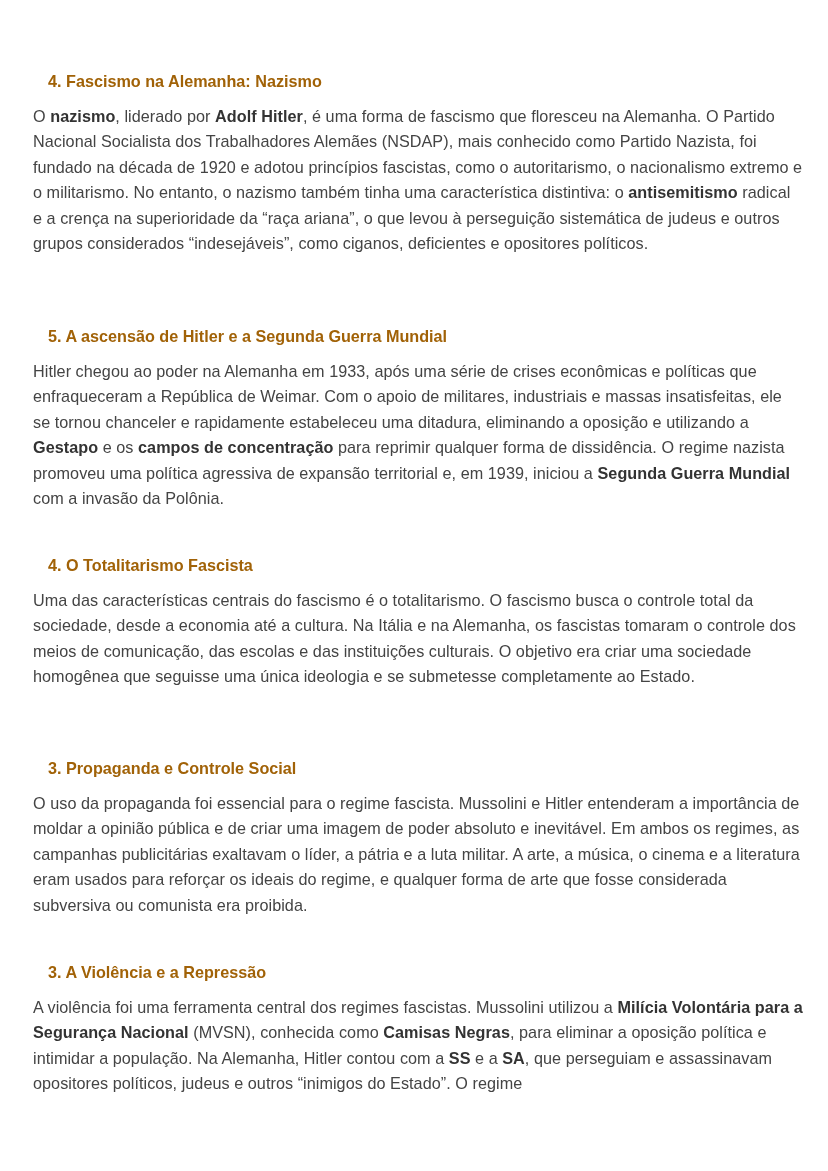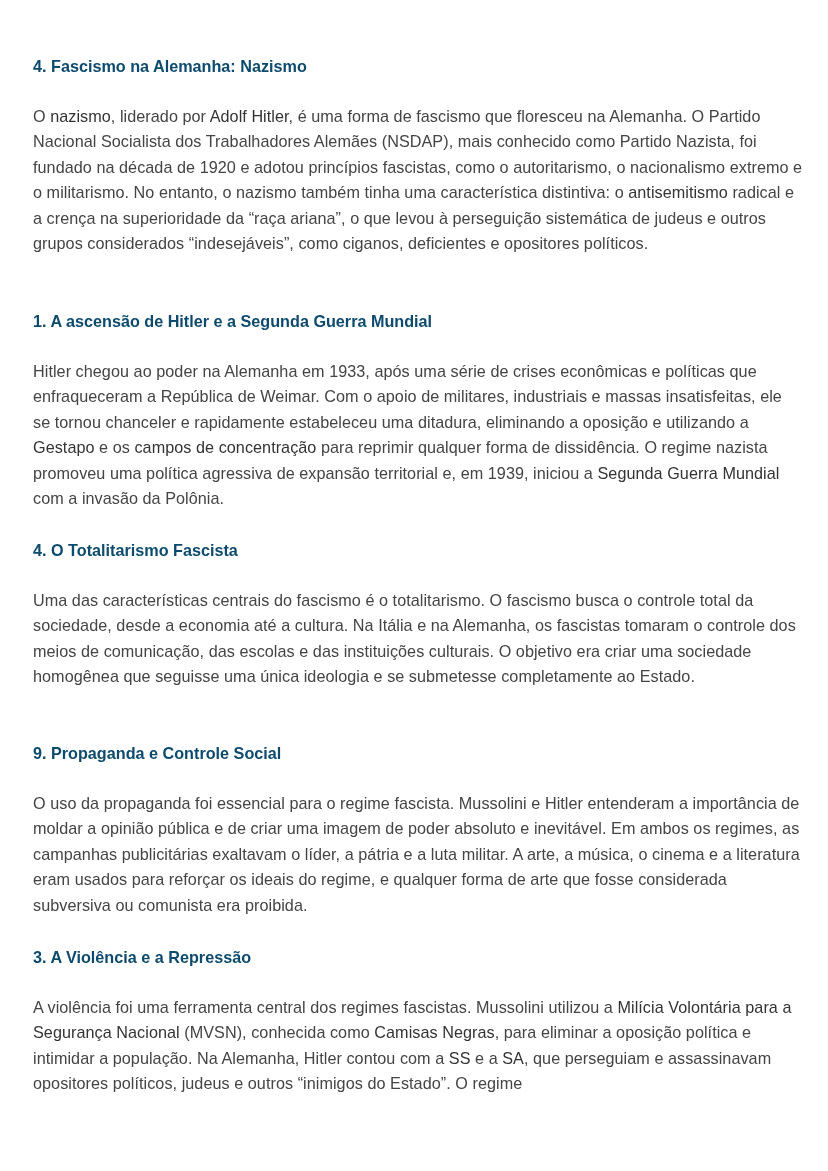--- a/index.html
+++ b/index.html
@@ -4,41 +4,41 @@
 <style>
   html, body { margin: 0; padding: 0; background: #ffffff; }
   body {
     width: 828px; height: 1171px; overflow: hidden;
     font-family: "Liberation Sans", "DejaVu Sans", sans-serif;
     color: #404040;
   }
   .doc { position: relative; padding: 0 0 0 33px; width: 770px; }
   .sec-title {
     position: absolute; left: 33px;
-    font-size: 16.2px; font-weight: bold; color: #0c4a6e;
-    line-height: 20px; margin: 0;
+    font-size: 16.2px; font-weight: bold; color: #a16207;
+    line-height: 20px; margin: 15px;
   }
   .para {
     position: absolute; left: 33px; width: 770px;
     font-size: 16.2px; line-height: 25.4px; margin: 0; color: #444444;
     letter-spacing: 0.05px;
   }
-  .para b { color: #333333; font-weight: normal; }
+  .para b { color: #333333; font-weight: bold; }
 </style>
 </head>
 <body>
 
 <div class="doc">
   <h3 class="sec-title" style="top:56px">4. Fascismo na Alemanha: Nazismo</h3>
   <p class="para" style="top:104px">O <b>nazismo</b>, liderado por <b>Adolf Hitler</b>, é uma forma de fascismo que floresceu na Alemanha. O Partido Nacional Socialista dos Trabalhadores Alemães (NSDAP), mais conhecido como Partido Nazista, foi fundado na década de 1920 e adotou princípios fascistas, como o autoritarismo, o nacionalismo extremo e o militarismo. No entanto, o nazismo também tinha uma característica distintiva: o <b>antisemitismo</b> radical e a crença na superioridade da “raça ariana”, o que levou à perseguição sistemática de judeus e outros grupos considerados “indesejáveis”, como ciganos, deficientes e opositores políticos.</p>
 
-  <h3 class="sec-title" style="top:311px">1. A ascensão de Hitler e a Segunda Guerra Mundial</h3>
+  <h3 class="sec-title" style="top:311px">5. A ascensão de Hitler e a Segunda Guerra Mundial</h3>
   <p class="para" style="top:359px">Hitler chegou ao poder na Alemanha em 1933, após uma série de crises econômicas e políticas que enfraqueceram a República de Weimar. Com o apoio de militares, industriais e massas insatisfeitas, ele se tornou chanceler e rapidamente estabeleceu uma ditadura, eliminando a oposição e utilizando a <b>Gestapo</b> e os <b>campos de concentração</b> para reprimir qualquer forma de dissidência. O regime nazista promoveu uma política agressiva de expansão territorial e, em 1939, iniciou a <b>Segunda Guerra Mundial</b> com a invasão da Polônia.</p>
 
   <h3 class="sec-title" style="top:540px">4. O Totalitarismo Fascista</h3>
   <p class="para" style="top:588px">Uma das características centrais do fascismo é o totalitarismo. O fascismo busca o controle total da sociedade, desde a economia até a cultura. Na Itália e na Alemanha, os fascistas tomaram o controle dos meios de comunicação, das escolas e das instituições culturais. O objetivo era criar uma sociedade homogênea que seguisse uma única ideologia e se submetesse completamente ao Estado.</p>
 
-  <h3 class="sec-title" style="top:743px">9. Propaganda e Controle Social</h3>
+  <h3 class="sec-title" style="top:743px">3. Propaganda e Controle Social</h3>
   <p class="para" style="top:791px">O uso da propaganda foi essencial para o regime fascista. Mussolini e Hitler entenderam a importância de moldar a opinião pública e de criar uma imagem de poder absoluto e inevitável. Em ambos os regimes, as campanhas publicitárias exaltavam o líder, a pátria e a luta militar. A arte, a música, o cinema e a literatura eram usados para reforçar os ideais do regime, e qualquer forma de arte que fosse considerada subversiva ou comunista era proibida.</p>
 
   <h3 class="sec-title" style="top:947px">3. A Violência e a Repressão</h3>
   <p class="para" style="top:995px">A violência foi uma ferramenta central dos regimes fascistas. Mussolini utilizou a <b>Milícia Volontária para a Segurança Nacional</b> (MVSN), conhecida como <b>Camisas Negras</b>, para eliminar a oposição política e intimidar a população. Na Alemanha, Hitler contou com a <b>SS</b> e a <b>SA</b>, que perseguiam e assassinavam opositores políticos, judeus e outros “inimigos do Estado”. O regime</p>
 </div>
 
 </body></html>

